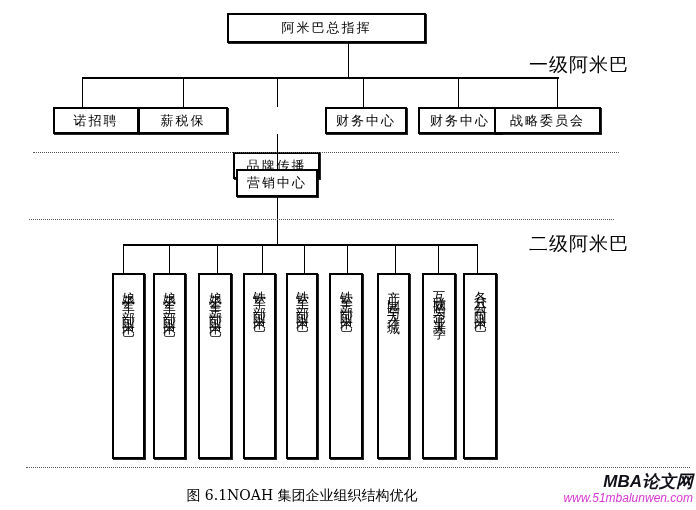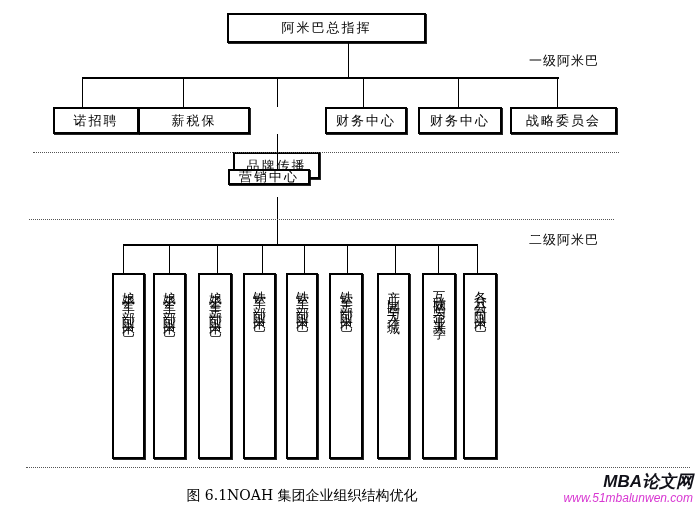--- a/index.html
+++ b/index.html
@@ -8,21 +8,21 @@
   .box{position:absolute;border:2px solid #000;background:#fff;box-shadow:1px 1px 0 rgba(0,0,0,.85);
        display:flex;align-items:center;justify-content:center;font-size:13px;letter-spacing:2px;box-sizing:border-box;}
   .hrow{top:107px;height:27px;}
   .vbox{position:absolute;top:273px;height:186px;border:2px solid #000;background:#fff;
         box-shadow:1px 1px 0 rgba(0,0,0,.85);box-sizing:border-box;
         writing-mode:vertical-rl;text-orientation:upright;font-size:13px;letter-spacing:5px;
         padding-top:6px;text-align:left;}
   .vline{position:absolute;width:1px;background:#000;}
   .hline{position:absolute;height:2px;background:#000;}
   .dotline{position:absolute;height:0;border-top:1.5px dotted #555;}
-  .lvl-label{position:absolute;font-size:13px;letter-spacing:1px;text-align:right;}
+  .lvl-label{position:absolute;font-size:19px;letter-spacing:1px;text-align:right;}
   #caption{position:absolute;top:487px;left:0;width:604px;text-align:center;font-size:14px;}
   #wm{position:absolute;right:3px;top:473px;text-align:right;font-family:"Liberation Sans","DejaVu Sans",sans-serif;font-style:italic;line-height:1.1;}
   #wm .wm-title{font-weight:bold;font-size:17px;}
   #wm .wm-url{font-size:12px;padding-left:9px;}
 </style>
 </head>
 <body>
 
 <div id="page">
 
@@ -33,31 +33,31 @@
   <div class="vline" style="left:348px;top:43px;height:35px;"></div>
   <div class="hline" style="left:82px;top:77px;width:477px;"></div>
   <div class="vline" style="left:82px;top:78px;height:29px;"></div>
   <div class="vline" style="left:183px;top:78px;height:29px;"></div>
   <div class="vline" style="left:277px;top:78px;height:29px;"></div>
   <div class="vline" style="left:363px;top:78px;height:29px;"></div>
   <div class="vline" style="left:458px;top:78px;height:29px;"></div>
   <div class="vline" style="left:557px;top:78px;height:29px;"></div>
 
   <div class="box hrow" style="left:53px;width:86px;">诺招聘</div>
-  <div class="box hrow" style="left:138px;width:112px;">薪税保</div>
+  <div class="box hrow" style="left:138px;width:90px;">薪税保</div>
   <div class="box hrow" style="left:233px;width:87px;margin-top:45px;">品牌传播</div>
   <div class="box hrow" style="left:325px;width:82px;">财务中心</div>
   <div class="box hrow" style="left:418px;width:84px;">财务中心</div>
-  <div class="box hrow" style="left:510px;width:107px;">战略委员会</div>
+  <div class="box hrow" style="left:494px;width:107px;">战略委员会</div>
 
   <div class="dotline" style="left:33px;top:152px;width:586px;"></div>
 
   <div class="vline" style="left:277px;top:134px;height:35px;"></div>
 
-  <div class="box" style="left:228px;top:169px;width:82px;height:16px;">营销中心</div>
+  <div class="box" style="left:236px;top:169px;width:82px;height:28px;">营销中心</div>
 
   <div class="vline" style="left:277px;top:197px;height:48px;"></div>
 
   <div class="dotline" style="left:29px;top:219px;width:585px;"></div>
 
   <div class="lvl-label" style="left:529px;top:231px;">二级阿米巴</div>
 
   <div class="hline" style="left:123px;top:244px;width:355px;"></div>
   <div class="vline" style="left:123px;top:245px;height:28px;"></div>
   <div class="vline" style="left:169px;top:245px;height:28px;"></div>

